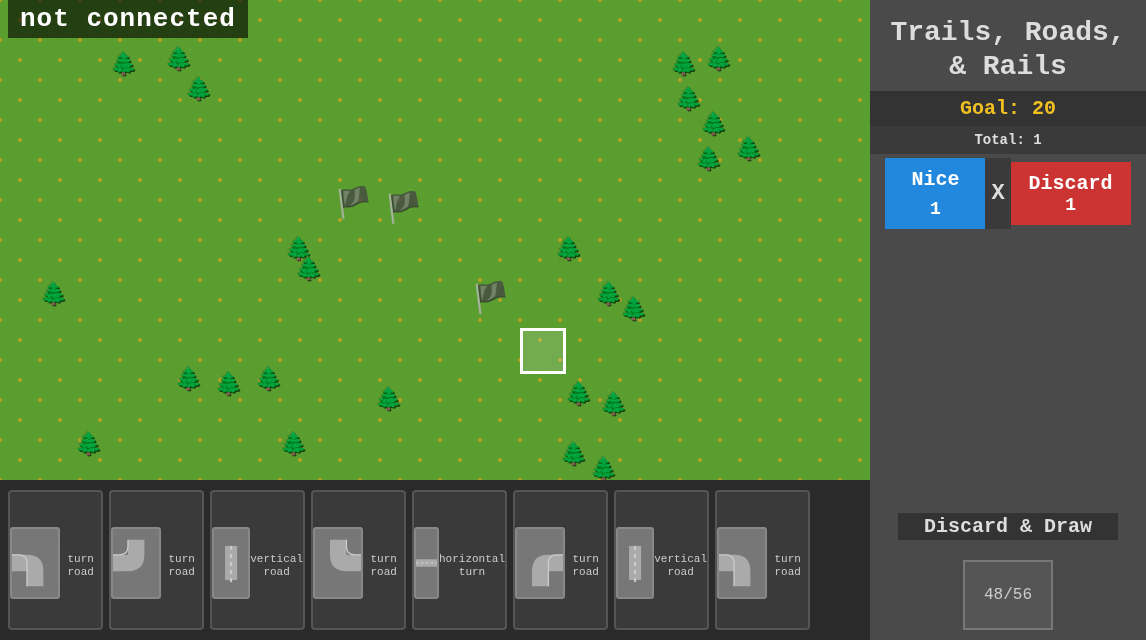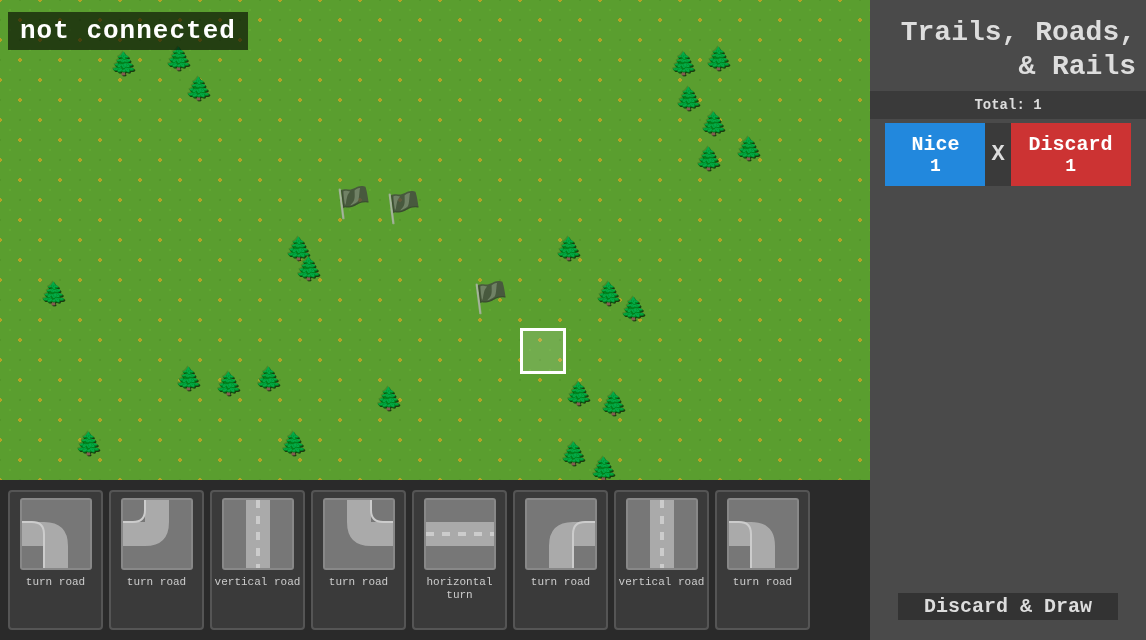--- a/index.html
+++ b/index.html
@@ -80,21 +80,21 @@
       height: 46px;
       border: 3px solid #fff;
       background: rgba(255,255,255,0.15);
       top: 328px;
       left: 520px;
     }
 
     
     #not-connected {
       position: absolute;
-      top: 12px;
+      top: 0;
       left: 8px;
       background: rgba(0,0,0,0.6);
       color: #fff;
       font-size: 26px;
       font-weight: bold;
       padding: 4px 12px;
       font-family: 'Courier New', monospace;
       letter-spacing: 1px;
       z-index: 10;
     }
@@ -112,21 +112,20 @@
       overflow-x: hidden;
     }
 
     .card {
       width: 95px;
       height: 140px;
       background: #3a3a3a;
       border: 2px solid #555;
       border-radius: 4px;
       display: flex;
-      flex-direction: column;
       align-items: center;
       justify-content: flex-start;
       padding-top: 6px;
       cursor: pointer;
       flex-shrink: 0;
     }
 
     .card-image {
       width: 72px;
       height: 72px;
@@ -157,21 +156,21 @@
       display: flex;
       flex-direction: column;
       align-items: center;
     }
 
     #game-title {
       color: #ddd;
       font-size: 28px;
       font-weight: bold;
       font-family: 'Courier New', monospace;
-      text-align: right;
+      text-align: center;
       padding: 16px 10px 8px;
       line-height: 1.2;
     }
 
     #goal-bar {
       width: 100%;
       background: #333;
       padding: 6px 0;
       text-align: center;
     }
@@ -207,20 +206,21 @@
     .score-box {
       display: flex;
       flex-direction: column;
       align-items: center;
       justify-content: center;
       padding: 10px 18px;
     }
     .score-box.nice {
       background: #2288dd;
       min-width: 100px;
+      gap: 8px;
     }
     .score-box.exciting {
       background: #cc3333;
       min-width: 120px;
     }
     .score-box-label {
       color: #fff;
       font-size: 20px;
       font-weight: bold;
       font-family: 'Courier New', monospace;
@@ -430,32 +430,38 @@
           <div class="card-label">turn
 road</div>
         </div>
       </div>
   </div>
 </div>
 
 <div id="right-panel">
   <div id="game-title">Trails, Roads, &amp; Rails</div>
 
+  <div id="goal-bar">
+    <span id="goal-text">Goal: 20</span>
+  </div>
 
   <div id="total-bar">
     <span id="total-text">Total: 1</span>
   </div>
 
   <div id="scoring-row">
     <div class="score-box nice">
       <span class="score-box-label">Nice</span>
       <span class="score-box-value">1</span>
     </div>
     <div class="x-separator">X</div>
     <div class="score-box exciting">
       <span class="score-box-label">Discard</span>
       <span class="score-box-value">1</span>
     </div>
   </div>
 
   <button id="discard-btn">Discard &amp; Draw</button>
 
+  <div id="deck-counter">
+    <span id="deck-count-text">48/56</span>
+  </div>
 </div>
 
 </body></html>

